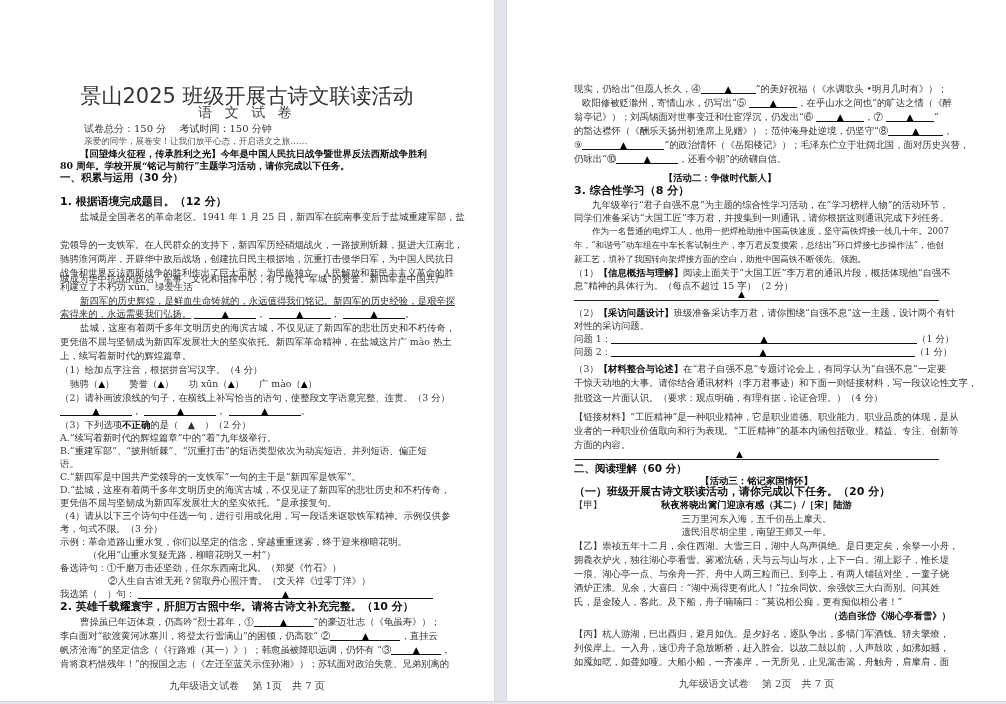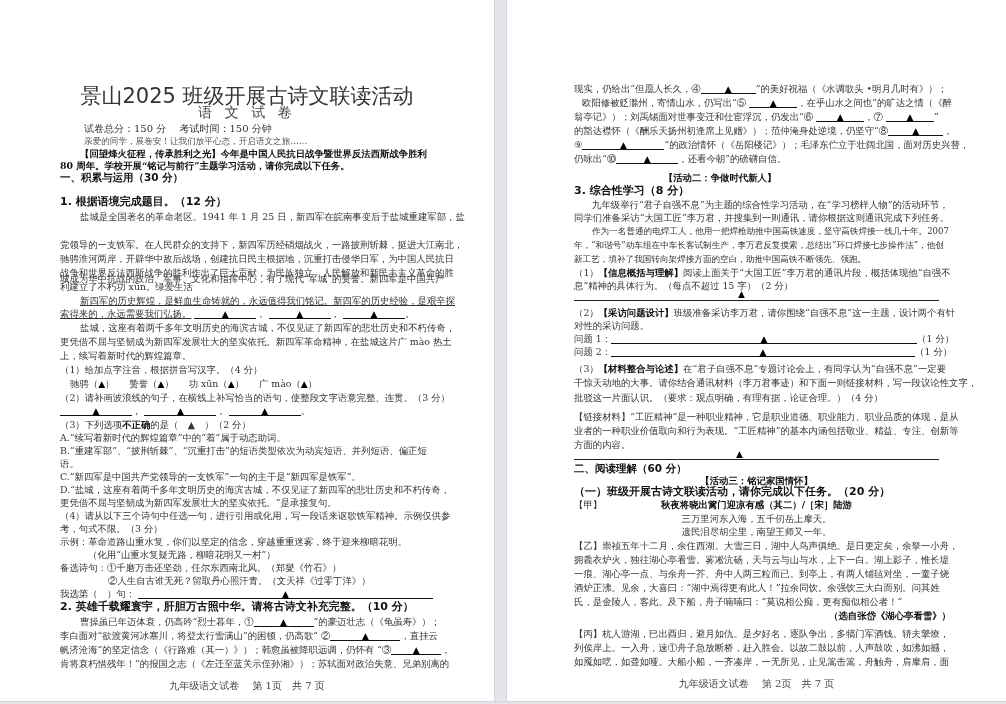--- a/index.html
+++ b/index.html
@@ -64,21 +64,21 @@
   </div>
   <div class="ln" style="top:391px;left:60px;">（2）请补画波浪线的句子，在横线上补写恰当的语句，使整段文字语意完整、连贯。（3 分）</div>
   <div class="ln" style="top:404px;left:60px;">
     <span class="blank" style="width:72px;"><span class="tri">▲</span></span>，
     <span class="blank" style="width:72px;"><span class="tri">▲</span></span>，
     <span class="blank" style="width:72px;"><span class="tri">▲</span></span>。
   </div>
   <div class="ln" style="top:418px;left:60px;">
     <span>（3）下列选项</span><span class="bold">不正确</span><span>的是（　▲　）（2 分）</span>
   </div>
-  <div class="ln" style="top:431px;left:60px;">A.“续写着新时代的辉煌篇章”中的“着”属于动态助词。</div>
+  <div class="ln" style="top:431px;left:60px;">A.“续写着新时代的辉煌篇章”中的“着”九年级举行。</div>
   <div class="ln" style="top:444px;left:60px;">B.“重建军部”、“披荆斩棘”、“沉重打击”的短语类型依次为动宾短语、并列短语、偏正短</div>
   <div class="ln" style="top:457px;left:60px;">语。</div>
   <div class="ln" style="top:470px;left:60px;">C.“新四军是中国共产党领导的一支铁军”一句的主干是“新四军是铁军”。</div>
   <div class="ln" style="top:483px;left:60px;">D.“盐城，这座有着两千多年文明历史的海滨古城，不仅见证了新四军的悲壮历史和不朽传奇，</div>
   <div class="ln" style="top:496px;left:60px;">更凭借不屈与坚韧成为新四军发展壮大的坚实依托。”是承接复句。</div>
   <div class="ln" style="top:509px;left:60px;">（4）请从以下三个诗句中任选一句，进行引用或化用，写一段话来讴歌铁军精神。示例仅供参</div>
   <div class="ln" style="top:522px;left:60px;">考，句式不限。（3 分）</div>
 
   <div class="ln" style="top:535px;left:60px;">示例：革命道路山重水复，你们以坚定的信念，穿越重重迷雾，终于迎来柳暗花明。</div>
   <div class="ln" style="top:548px;left:88px;">（化用“山重水复疑无路，柳暗花明又一村”）</div>

